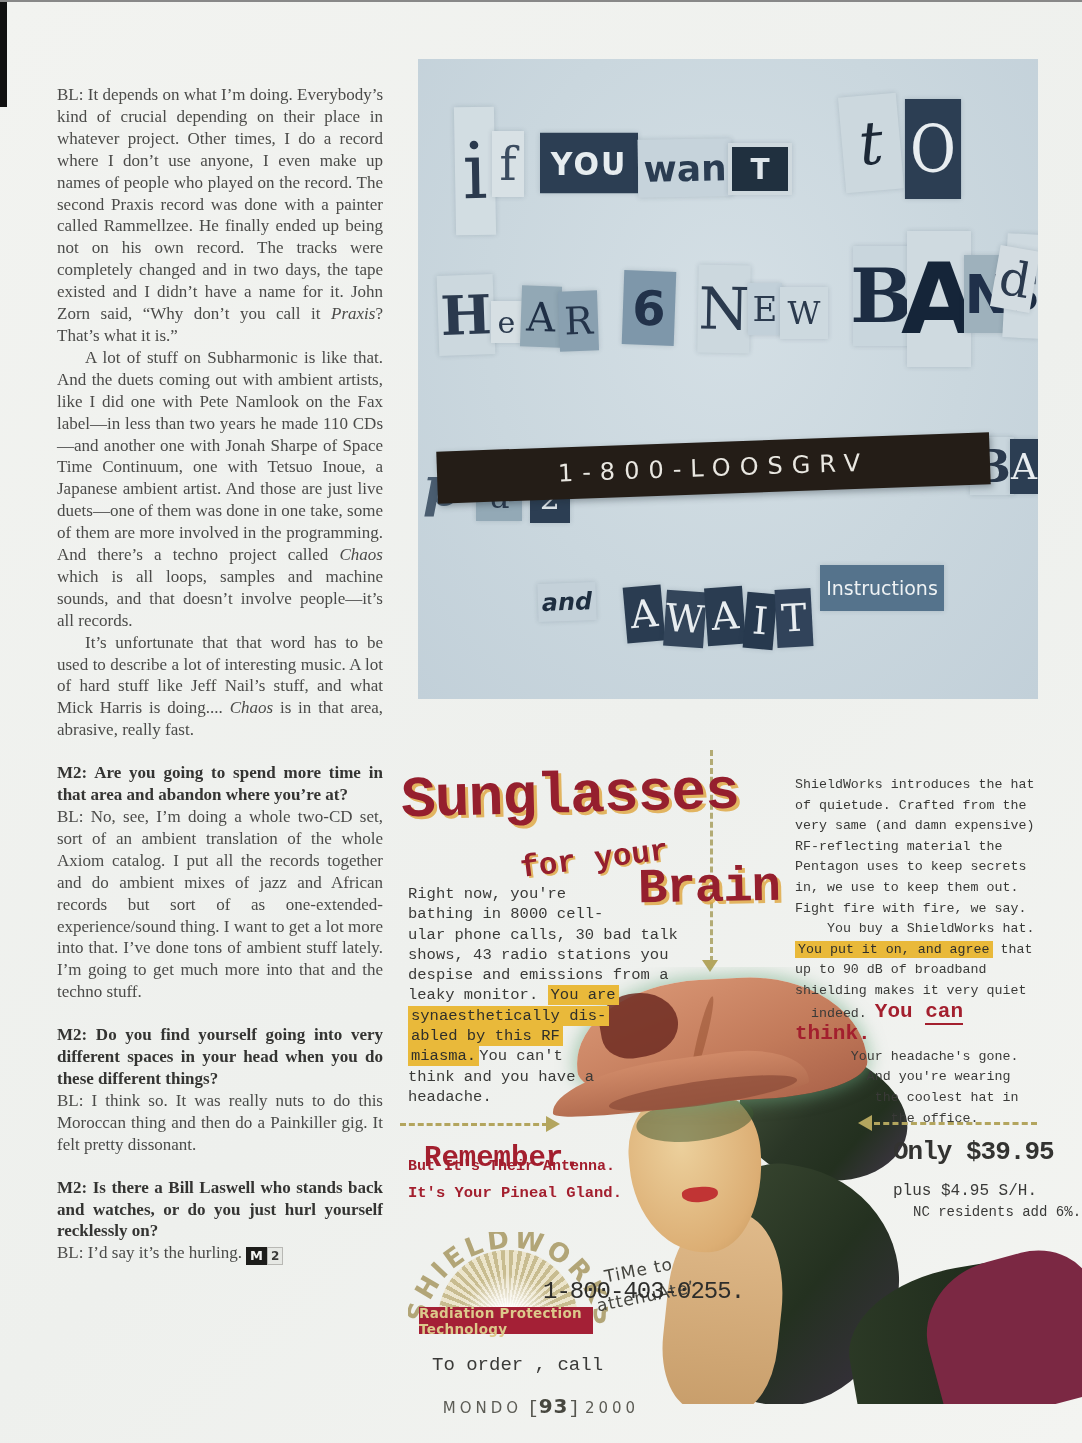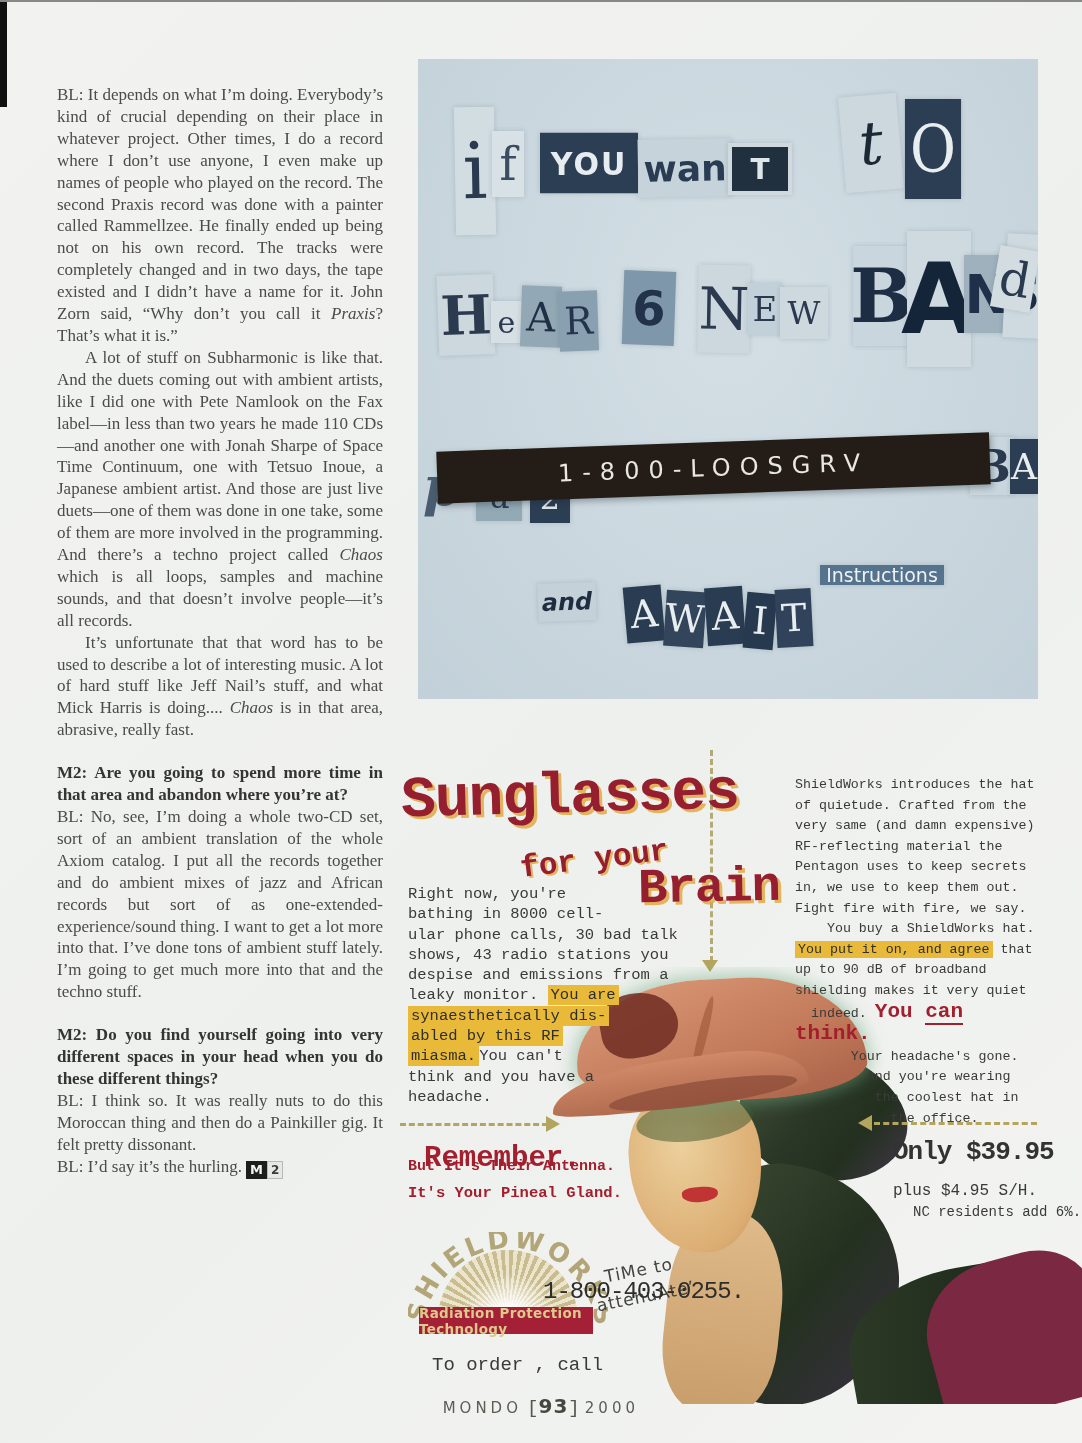--- a/index.html
+++ b/index.html
@@ -63,21 +63,21 @@
        color:#e9e7e1;font-family:"DejaVu Sans",sans-serif;font-size:24px;letter-spacing:9px;
        box-shadow:2px 3px 6px rgba(30,40,50,.35);}
   .t-and{left:120px;top:524px;width:58px;height:38px;background:#c4d1d9;font-family:"DejaVu Sans",sans-serif;
          font-weight:bold;font-style:italic;font-size:24px;color:#1e2e40;transform:rotate(-2deg);}
   .aw{background:#2a3c51;color:#e8edf0;font-size:38px;}
   .aw1{left:207px;top:527px;width:38px;height:56px;transform:rotate(-5deg);}
   .aw2{left:247px;top:532px;width:40px;height:56px;background:#33455a;transform:rotate(4deg);}
   .aw3{left:288px;top:528px;width:38px;height:58px;transform:rotate(-4deg);}
   .aw4{left:327px;top:534px;width:30px;height:56px;background:#27394e;transform:rotate(5deg);}
   .aw5{left:358px;top:530px;width:36px;height:58px;background:#31435a;transform:rotate(-3deg);}
-  .t-instr{left:402px;top:506px;width:124px;height:20px;background:#55738c;color:#eef2f4;
+  .t-instr{left:402px;top:506px;width:124px;height:46px;background:#55738c;color:#eef2f4;
            font-family:"DejaVu Sans",sans-serif;font-size:19px;}
 
   
   .mono{font-family:"Liberation Mono",monospace;}
   .vdash{position:absolute;left:710px;top:748px;height:212px;border-left:3px dashed #a9a060;opacity:.85;z-index:0;}
   .vdash-head{position:absolute;left:702px;top:958px;width:0;height:0;z-index:0;
               border-left:8px solid transparent;border-right:8px solid transparent;border-top:12px solid #b3a55e;}
   .sg-head{position:absolute;color:#951f2e;font-weight:bold;font-family:"Liberation Mono",monospace;z-index:3;}
   .sg-head1{left:401px;top:762px;font-size:58px;letter-spacing:-1px;transform:rotate(-1.5deg);
             text-shadow:3px 3px 0 rgba(222,165,60,.8);}
@@ -149,40 +149,41 @@
   .ph-capdark{left:52px;top:26px;width:78px;height:64px;background:#6f2b22;opacity:.85;
               border-radius:50% 60% 55% 45%;transform:rotate(-10deg);}
   .ph-capfold{left:150px;top:28px;width:9px;height:82px;background:rgba(140,70,40,.45);
               border-radius:50%;transform:rotate(14deg);}
   .ph-brim{left:2px;top:92px;width:258px;height:48px;transform:rotate(-8deg);
            background:linear-gradient(#d08a68,#b06a4e);border-radius:60% 40% 50% 70%/100% 100% 20% 30%;}
   .ph-brimshadow{left:60px;top:114px;width:190px;height:24px;background:#8a4a38;opacity:.7;
                  border-radius:50%;transform:rotate(-8deg);}
 
   
-  .footer{position:absolute;left:399px;top:1392px;width:240px;text-align:right;z-index:5;
+  .footer{position:absolute;left:421px;top:1392px;width:240px;text-align:center;z-index:5;
           font-family:"DejaVu Sans",sans-serif;color:#5c5c55;}
   .f-mondo,.f-year{font-size:15px;letter-spacing:4px;}
   .f-brkt{font-family:"Liberation Mono",monospace;font-size:19px;color:#55554e;}
   .f-page{font-size:20px;font-weight:bold;color:#47473f;letter-spacing:1px;}
 </style>
 </head>
 <body>
 
 <div class="page">
   <div class="edge-strip"></div>
 
   <div class="interview">
     <p class="para"><span>BL:  It depends on what I’m doing. Everybody’s kind of crucial depending on their place in whatever project.  Other times, I do a record where I don’t use anyone, I even make up names of people who played on the record.  The second Praxis record was done with a painter called Rammellzee.  He finally ended up being not on his own record.  The tracks were completely changed and in two days, the tape existed and I didn’t have a name for it. John Zorn said, “Why don’t you call it </span><i>Praxis</i><span>?  That’s what it is.”</span></p>
     <p class="para indent"><span>A lot of stuff on Subharmonic is like that.  And the duets coming out with ambient artists, like  I did one with Pete Namlook on the Fax label—in less than two years he made 110 CDs—and another one with Jonah Sharpe of Space Time Continuum, one with Tetsuo Inoue, a Japanese ambient artist.  And those are just live duets—one of them was done in one take, some of them are more involved in the programming.  And there’s a techno project called </span><i>Chaos</i><span> which is all loops, samples and machine sounds, and that doesn’t involve people—it’s all records.</span></p>
     <p class="para indent"><span>It’s unfortunate that that word has to be used to describe a lot of interesting music.  A lot of hard stuff like Jeff Nail’s stuff, and what Mick Harris is doing.... </span><i>Chaos</i><span> is in that area, abrasive, really fast.</span></p>
     <p class="q gap">M2:  Are you going to spend more time in that area and abandon where you’re at?</p>
     <p class="para">BL:  No, see, I’m doing a whole two-CD set, sort of an ambient translation of the whole Axiom catalog.  I put all the records together and do ambient mixes of jazz and African records but sort of as one-extended-experience/sound thing.  I want to get a lot more into that.  I’ve done tons of ambient stuff lately.  I’m going to get much more into that and the techno stuff.</p>
     <p class="q gap">M2:  Do you find yourself going into very different spaces in your head when you do these different things?</p>
     <p class="para">BL:  I think so.  It was really nuts to do this Moroccan thing and then do a Painkiller gig.  It felt pretty dissonant.</p>
+    <p class="q gap">M2:  Is there a Bill Laswell who stands back and watches, or do you just hurl yourself recklessly on?</p>
     <p class="para"><span>BL:  I’d say it’s the hurling.</span><span class="m2logo">
           <span class="m2m">M</span>
           <span class="m2n">2</span>
         </span></p>
   </div>
 
   <div class="ransom">
     <div class="tile t-i">i</div>
     <div class="tile t-f">f</div>
     <div class="tile t-you">YOU</div>

